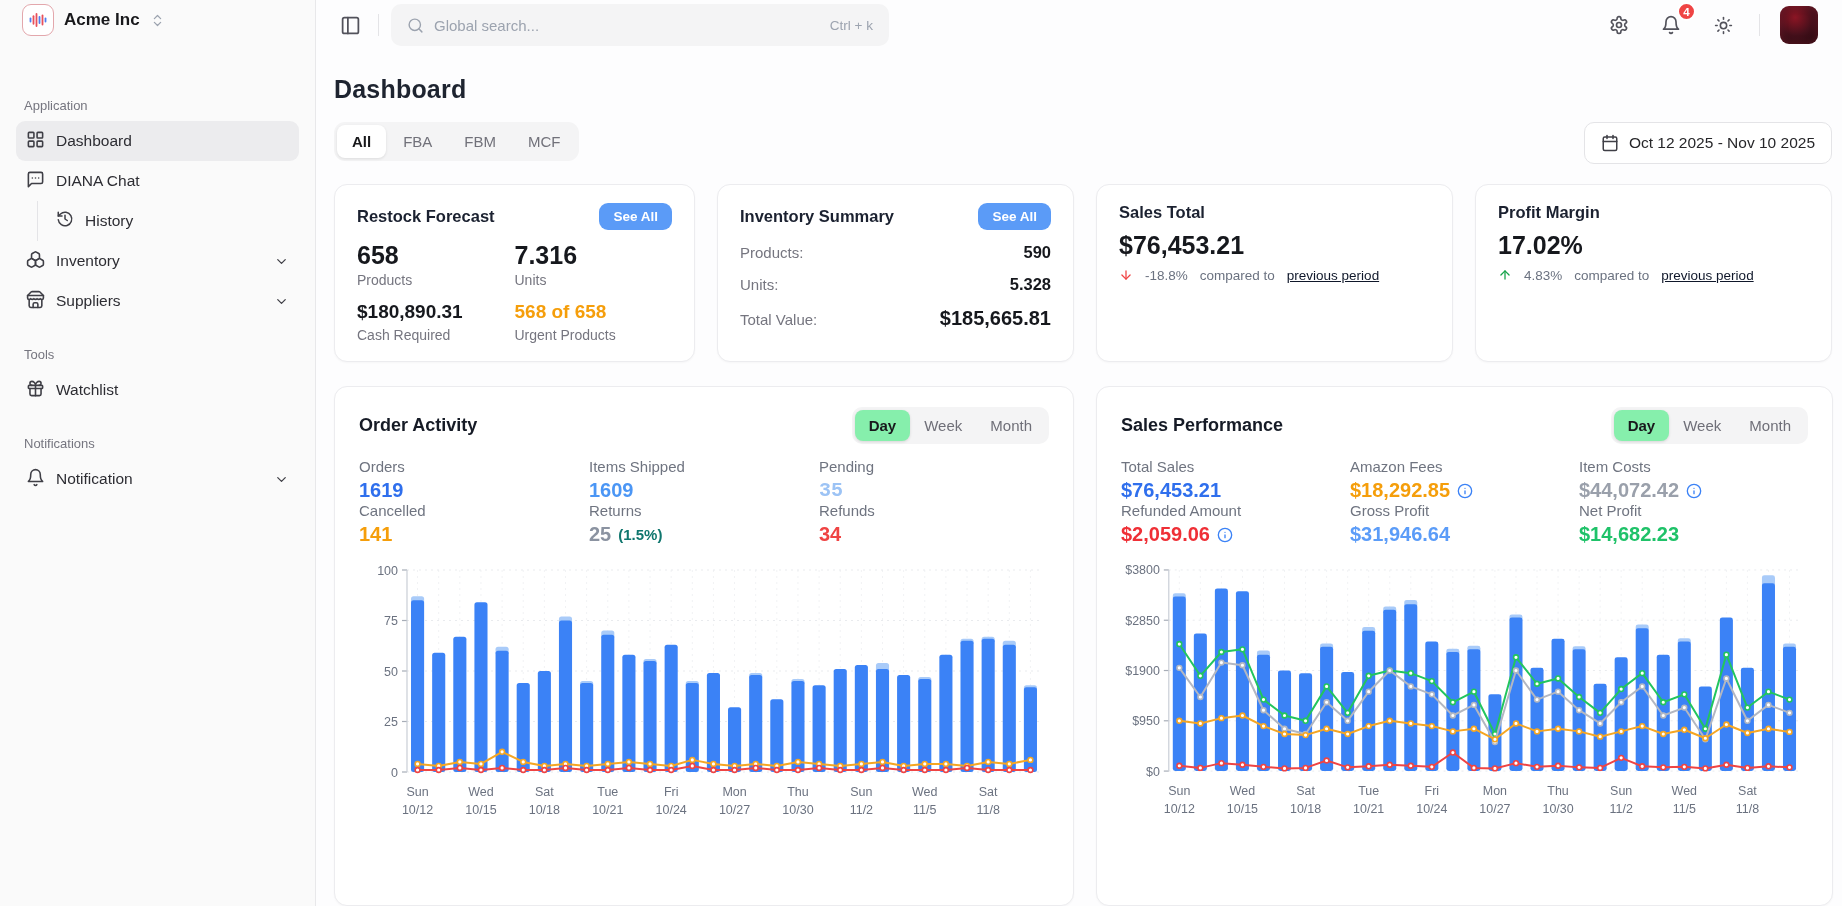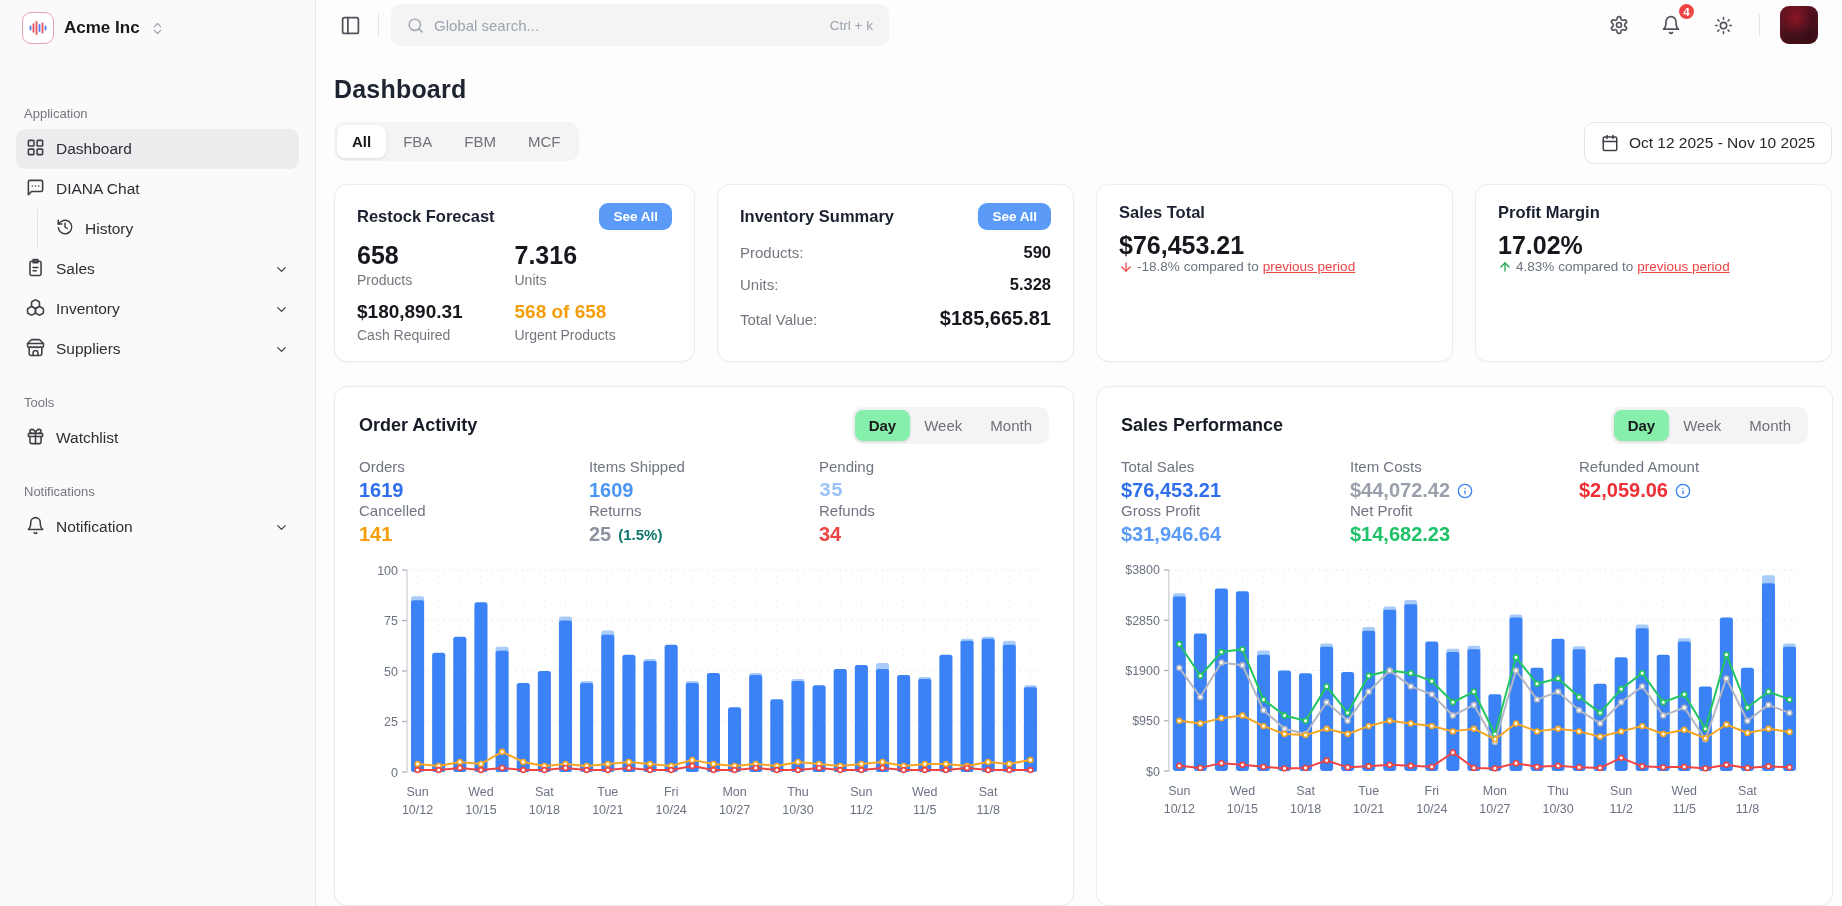--- a/index.html
+++ b/index.html
@@ -2,21 +2,21 @@
 <html><head>
 <meta charset="utf-8">
 <style>
   * { margin:0; padding:0; box-sizing:border-box; }
   html,body { width:1842px; height:906px; overflow:hidden; background:#fff;
     font-family:"Liberation Sans","DejaVu Sans",sans-serif; color:#1f2430; }
   .app { display:flex; width:100%; height:100%; }
 
   
   .sidebar { width:316px; min-width:316px; height:100%; background:#fafafa;
-    border-right:1px solid #e8e8ea; padding:8px 16px 14px; display:flex; flex-direction:column; }
+    border-right:1px solid #e8e8ea; padding:0 16px 14px; display:flex; flex-direction:column; }
   .brand-row { display:flex; align-items:center; gap:10px; padding:4px 6px; cursor:pointer; }
   .brand-logo { width:32px; height:32px; border-radius:9px; background:#fff;
     border:1.5px solid #e3a7ac; display:flex; align-items:center; justify-content:center; }
   .brand-name { font-size:17px; font-weight:700; color:#18181b; }
   .muted-ic { color:#9ca3af; display:inline-flex; }
   .section-label { font-size:13px; color:#75757f; margin:26px 8px 8px; }
   .section-label.first { margin-top:58px; }
   .nav-item { display:flex; align-items:center; gap:11px; height:40px; padding:0 10px;
     border-radius:9px; font-size:15.5px; color:#2d2d33; cursor:pointer; }
   .nav-item .grow { flex:1; }
@@ -74,22 +74,22 @@
   .see-all { color:#fff; border:none; border-radius:9px; padding:6px 14px; font-size:13.5px;
     font-family:inherit; cursor:pointer; font-weight:600; }
   .mini-grid { display:grid; grid-template-columns:1fr 1fr; margin-top:12px; row-gap:13px; }
   .big-num { font-size:25px; font-weight:800; color:#16181d; line-height:1.1; }
   .mid-num { font-size:19px; font-weight:800; color:#16181d; line-height:1.2; }
   .stat-label { font-size:14px; color:#75757f; margin-top:3px; }
   .inv-row { display:flex; justify-content:space-between; align-items:baseline; margin-top:13px; }
   .inv-label { font-size:15px; color:#75757f; }
   .inv-val { font-size:16.5px; font-weight:800; color:#16181d; }
   .inv-val.big { font-size:20px; }
-  .delta-row { display:flex; align-items:center; gap:4px; font-size:13.5px; color:#6b7280; }
-  .delta-row a { color:#ef4444; text-decoration:underline; cursor:pointer; }
+  .delta-row { display:flex; align-items:flex-start; gap:12px; margin-top:9px; font-size:13.5px; color:#6b7280; }
+  .delta-row a { color:#0f172a; text-decoration:underline; cursor:pointer; }
 
   .charts-row { display:grid; grid-template-columns:740px 737px; gap:22px; margin-top:24px; }
   .chart-card { height:520px; padding:20px 24px; }
   .seg-group { background:#f4f4f5; border-radius:10px; padding:3px; display:inline-flex; }
   .seg { border:none; background:transparent; font-family:inherit; font-size:15px; color:#6f6f78;
     padding:7px 14px; border-radius:8px; cursor:pointer; font-weight:500; }
   .seg.active { background:#86efac; color:#18181b; font-weight:700; box-shadow:0 1px 3px rgba(0,0,0,.12); }
   .chart-title { font-size:18px; font-weight:800; color:#161b26; }
   .stats-grid { display:grid; grid-template-columns:1fr 1fr 1fr; margin-top:14px; row-gap:0; }
   .sp-label { font-size:15px; color:#6f7480; }
@@ -151,34 +151,20 @@
       <div class="nav-item">
         <span><svg width="18" height="18" viewBox="0 0 24 24" fill="none" stroke="currentColor" stroke-width="2" stroke-linecap="round" stroke-linejoin="round">
               <path d="M3 3v5h5"></path>
               <path d="M3.05 13A9 9 0 1 0 6 5.3L3 8"></path>
               <path d="M12 7v5l3 2"></path>
             </svg></span>
         <span class="grow">History</span>
       </div>
     </div>
 
-    <div class="nav-item">
-      <span><svg width="19" height="19" viewBox="0 0 24 24" fill="none" stroke="currentColor" stroke-width="2" stroke-linecap="round" stroke-linejoin="round">
-            <rect x="5" y="4" width="14" height="18" rx="2"></rect>
-            <path d="M9 2h6v4H9z"></path>
-            <path d="M9 12h6"></path>
-            <path d="M9 16h4"></path>
-          </svg></span>
-      <span class="grow">Sales</span>
-      <span class="chev">
-          <svg width="15" height="15" viewBox="0 0 24 24" fill="none" stroke="currentColor" stroke-width="2" stroke-linecap="round" stroke-linejoin="round">
-            <path d="m6 9 6 6 6-6"></path>
-          </svg>
-        </span>
-    </div>
 
     <div class="nav-item">
       <span><svg width="19" height="19" viewBox="0 0 24 24" fill="none" stroke="currentColor" stroke-width="2" stroke-linecap="round" stroke-linejoin="round">
             <path d="M7.97 4.42A2 2 0 0 0 7 6.13v4.37l5 3 5-3V6.13a2 2 0 0 0-.97-1.71l-3-1.8a2 2 0 0 0-2.06 0l-3 1.8Z"></path>
             <path d="M2.97 12.92A2 2 0 0 0 2 14.63v3.24a2 2 0 0 0 .97 1.71l3 1.8a2 2 0 0 0 2.06 0L12 19v-5.5l-5-3-4.03 2.42Z"></path>
             <path d="M12 13.5V19l3.97 2.38a2 2 0 0 0 2.06 0l3-1.8a2 2 0 0 0 .97-1.71v-3.24a2 2 0 0 0-.97-1.71L17 10.5l-5 3Z"></path>
           </svg></span>
       <span class="grow">Inventory</span>
       <span class="chev">
           <svg width="15" height="15" viewBox="0 0 24 24" fill="none" stroke="currentColor" stroke-width="2" stroke-linecap="round" stroke-linejoin="round">
@@ -610,20 +596,33 @@
             <div class="seg-group">
               <button class="seg active">Day</button>
               <button class="seg">Week</button>
               <button class="seg">Month</button>
             </div>
           </div>
           <div class="stats-grid">
             <div>
               <div class="sp-label">Total Sales</div>
               <div class="sp-value" style="color: rgb(47, 111, 237);">$76,453.21</div>
+            </div>
+            <div>
+              <div class="sp-label">Amazon Fees</div>
+              <div class="sp-value" style="color: rgb(245, 158, 11);">
+                <span>$18,292.85</span>
+                <span class="info-ic">
+                    <svg width="16" height="16" viewBox="0 0 24 24" fill="none" stroke="currentColor" stroke-width="2" stroke-linecap="round">
+                      <circle cx="12" cy="12" r="10"></circle>
+                      <path d="M12 16v-4"></path>
+                      <path d="M12 8h.01"></path>
+                    </svg>
+                  </span>
+              </div>
             </div>
             <div>
               <div class="sp-label">Item Costs</div>
               <div class="sp-value" style="color: rgb(154, 160, 171);">
                 <span>$44,072.42</span>
                 <span class="info-ic">
                     <svg width="16" height="16" viewBox="0 0 24 24" fill="none" stroke="currentColor" stroke-width="2" stroke-linecap="round">
                       <circle cx="12" cy="12" r="10"></circle>
                       <path d="M12 16v-4"></path>
                       <path d="M12 8h.01"></path>

